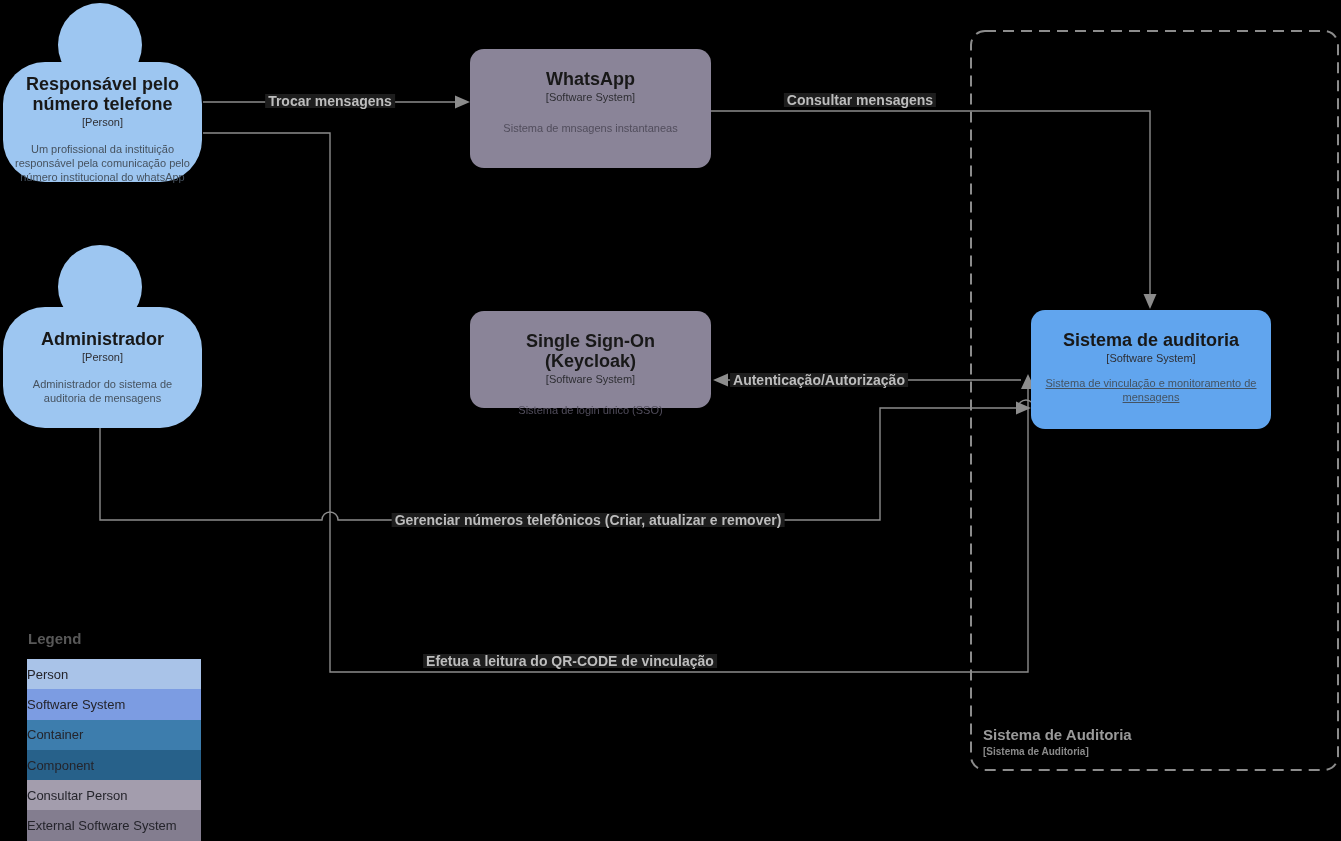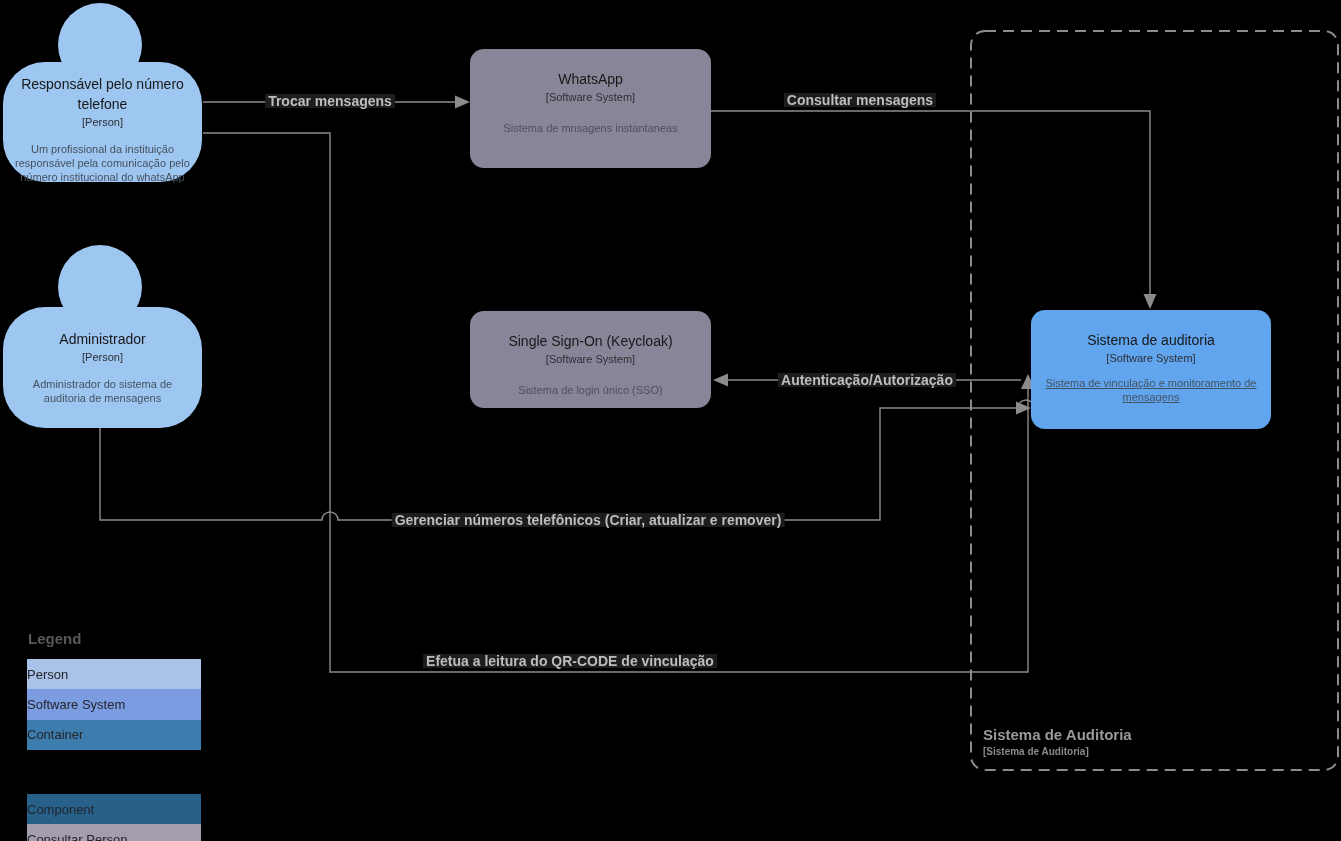--- a/index.html
+++ b/index.html
@@ -7,21 +7,21 @@
   .canvas{position:relative;width:1341px;height:841px;background:var(--bg,#000);}
   svg.wires{position:absolute;left:0;top:0;width:1341px;height:841px;color:var(--edge,#8c8c8c);}
 
   
   .node{position:absolute;box-sizing:border-box;text-align:center;}
   .person-head{position:absolute;width:84px;height:84px;border-radius:50%;background:var(--person,#9dc6f1);}
   .person-body{background:var(--person,#9dc6f1);border-radius:42px;padding:12px 10px 8px;display:flex;flex-direction:column;align-items:center;}
   .sysbox{border-radius:14px;padding:20px 12px 8px;display:flex;flex-direction:column;align-items:center;}
   .sys-ext{background:var(--ext,#8a8498);}
   .sys-int{background:var(--sys,#61a5ee);}
-  .n-title{font-size:14px;font-weight:normal;color:#181818;line-height:20px;}
+  .n-title{font-size:18px;font-weight:bold;color:#181818;line-height:20px;}
   .n-meta{font-size:11px;color:#2e2e33;margin-top:2px;}
   .n-desc{font-size:11px;line-height:14px;margin-top:18px;}
   .person-body .n-desc{color:#46525f;margin-top:14px;}
   .sys-ext .n-desc{color:#514d5c;}
   .sys-int .n-desc{color:#445362;}
 
   
   .elabel{position:absolute;transform:translate(-50%,-50%);white-space:nowrap;
           font-size:14px;font-weight:bold;color:#bdbdbd;background:#1d1d1d;padding:0 3px;line-height:14px;}
 
@@ -89,41 +89,41 @@
   </div>
 
   <div class="node sysbox sys-int" style="left:1031px;top:310px;width:240px;height:119px;">
     <div class="n-title">Sistema de auditoria</div>
     <div class="n-meta">[Software System]</div>
     <div class="n-desc" style="margin-top:12px;text-decoration:underline;">Sistema de vinculação e monitoramento de mensagens</div>
   </div>
 
   <div class="elabel" style="left:330px;top:101px;">Trocar mensagens</div>
   <div class="elabel" style="left:860px;top:100px;">Consultar mensagens</div>
-  <div class="elabel" style="left:867px;top:380px;">Autenticação/Autorização</div>
+  <div class="elabel" style="left:819px;top:380px;">Autenticação/Autorização</div>
   <div class="elabel" style="left:588px;top:520px;">Gerenciar números telefônicos (Criar, atualizar e remover)</div>
   <div class="elabel" style="left:570px;top:661px;">Efetua a leitura do QR-CODE de vinculação</div>
 
   <div class="blabel">
     <div class="b-name">Sistema de Auditoria</div>
     <div class="b-meta">[Sistema de Auditoria]</div>
   </div>
 
   <div class="legend-title">Legend</div>
   <div class="legend-rows">
       <div class="legend-row" style="background: rgb(169, 195, 232);">
         <span>Person</span>
       </div>
       <div class="legend-row" style="background: rgb(124, 156, 226);">
         <span>Software System</span>
       </div>
       <div class="legend-row" style="background: rgb(61, 125, 173);">
         <span>Container</span>
       </div>
-      <div class="legend-row" style="background: rgb(39, 97, 138); margin-top: 44px;">
+      <div class="legend-row" style="background: rgb(39, 97, 138);">
         <span>Component</span>
       </div>
       <div class="legend-row" style="background: rgb(163, 157, 173);">
         <span>Consultar Person</span>
       </div>
       <div class="legend-row" style="background: rgb(131, 125, 143);">
         <span>External Software System</span>
       </div>
     </div>
 

